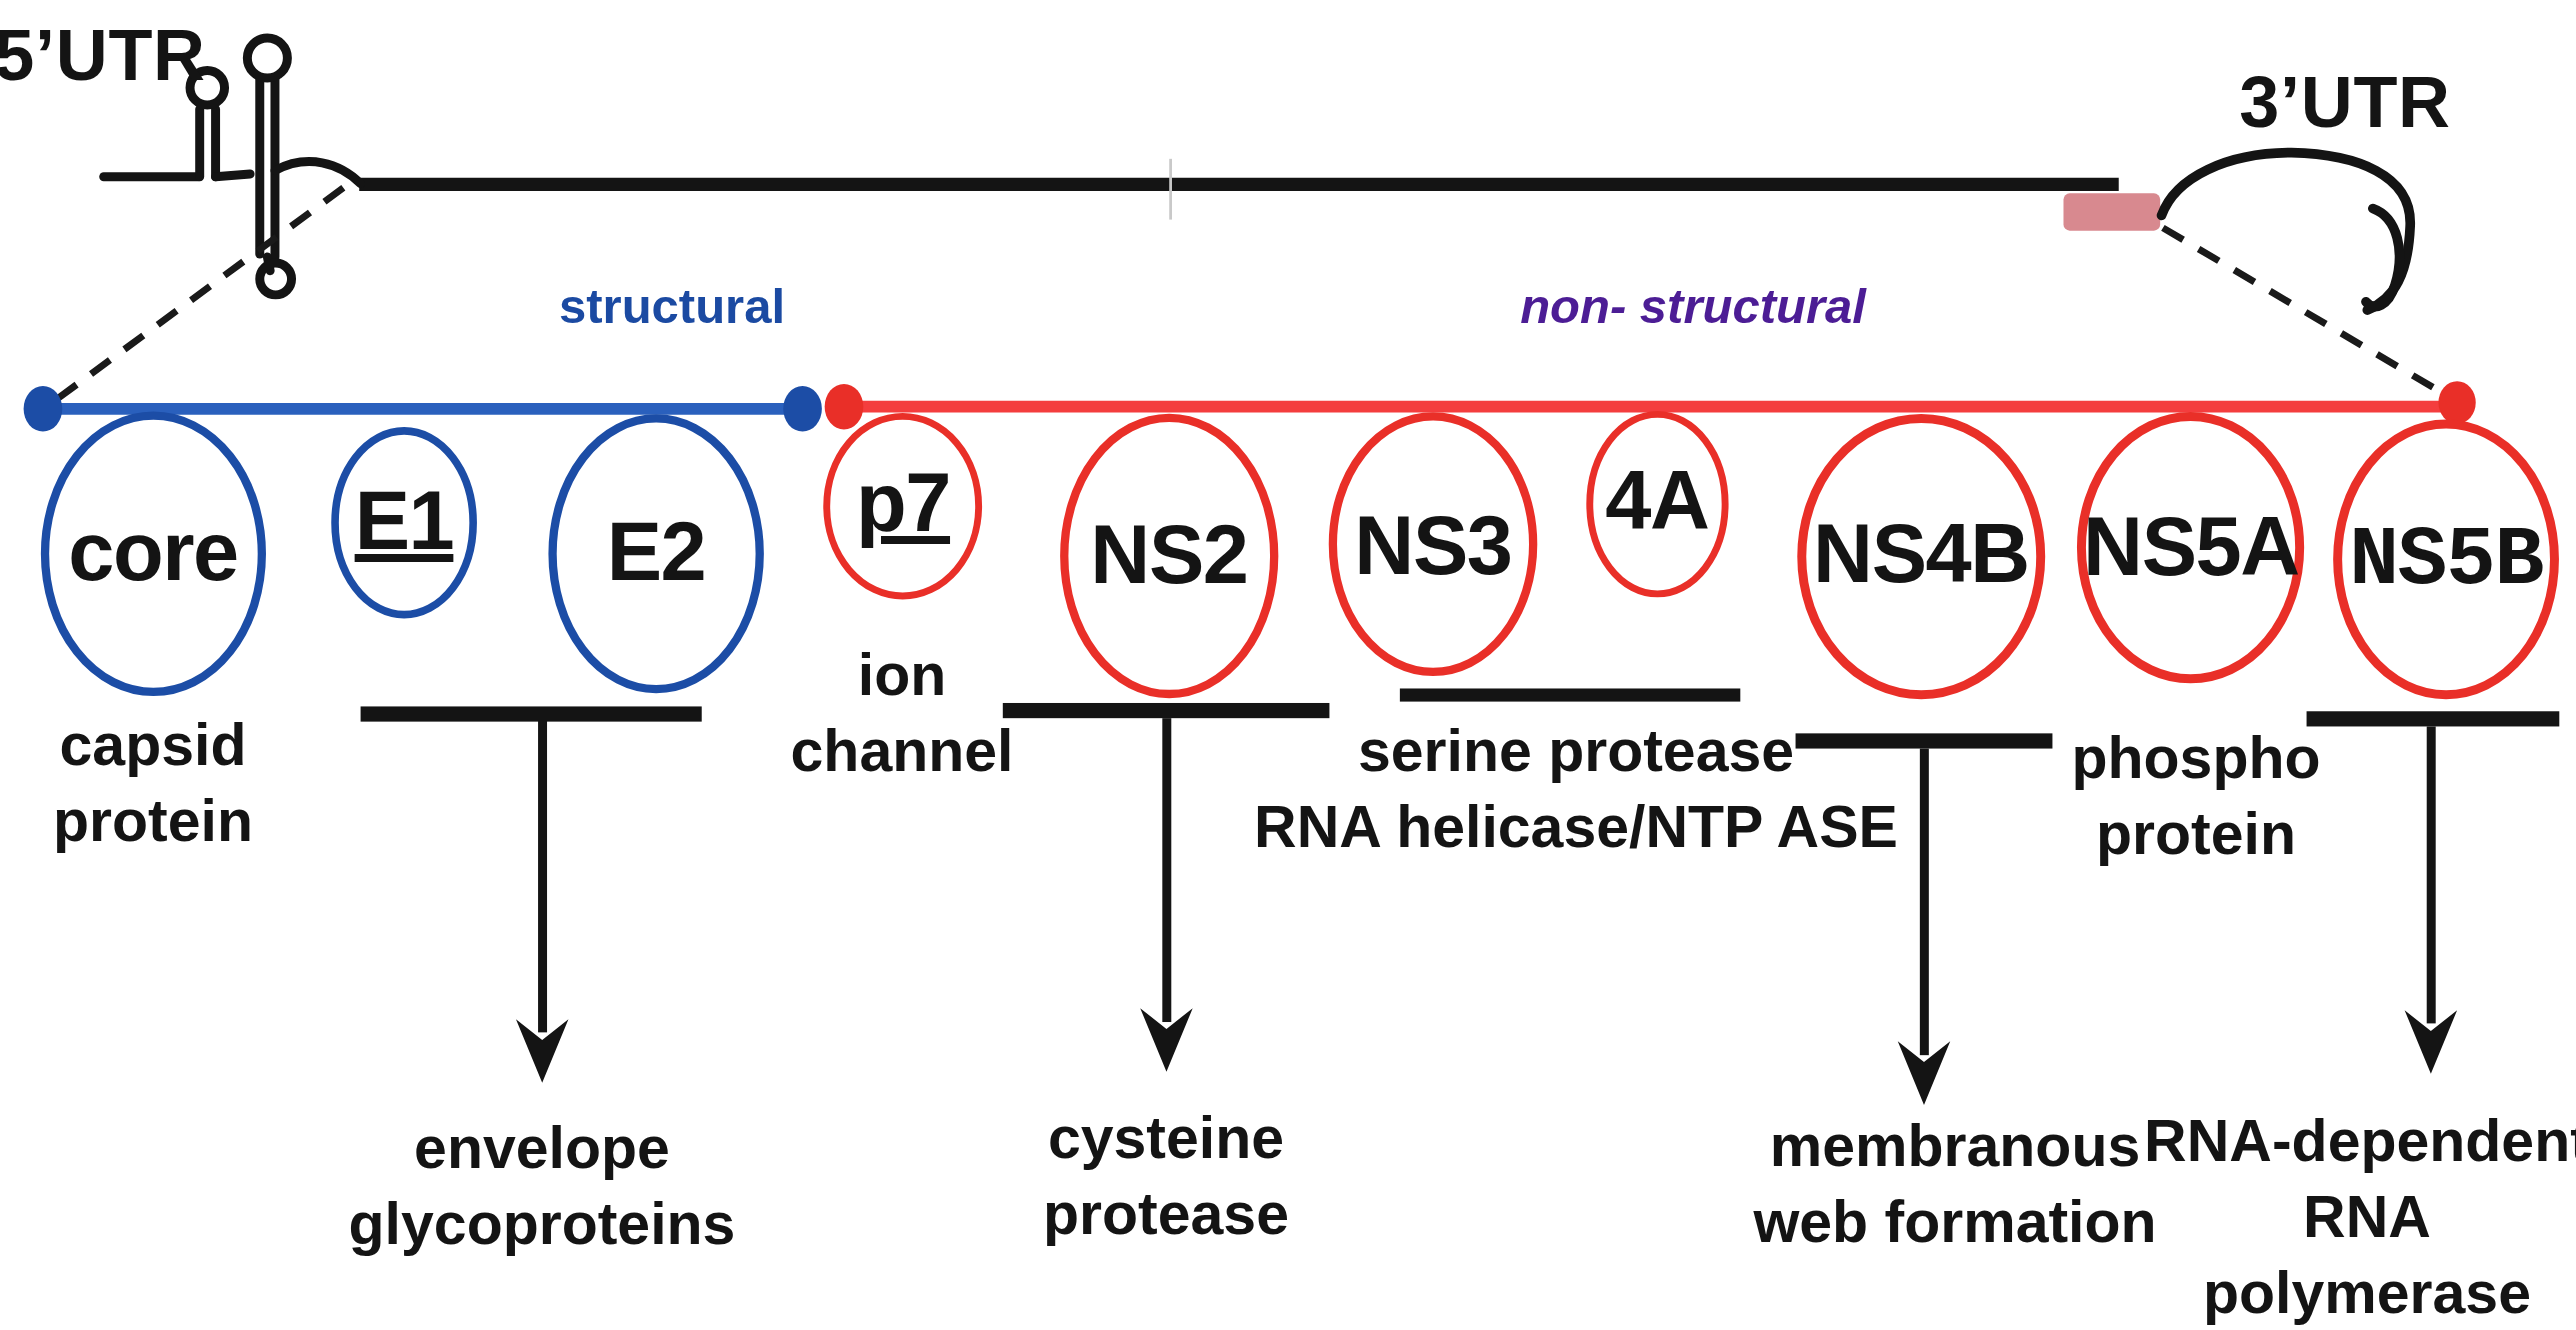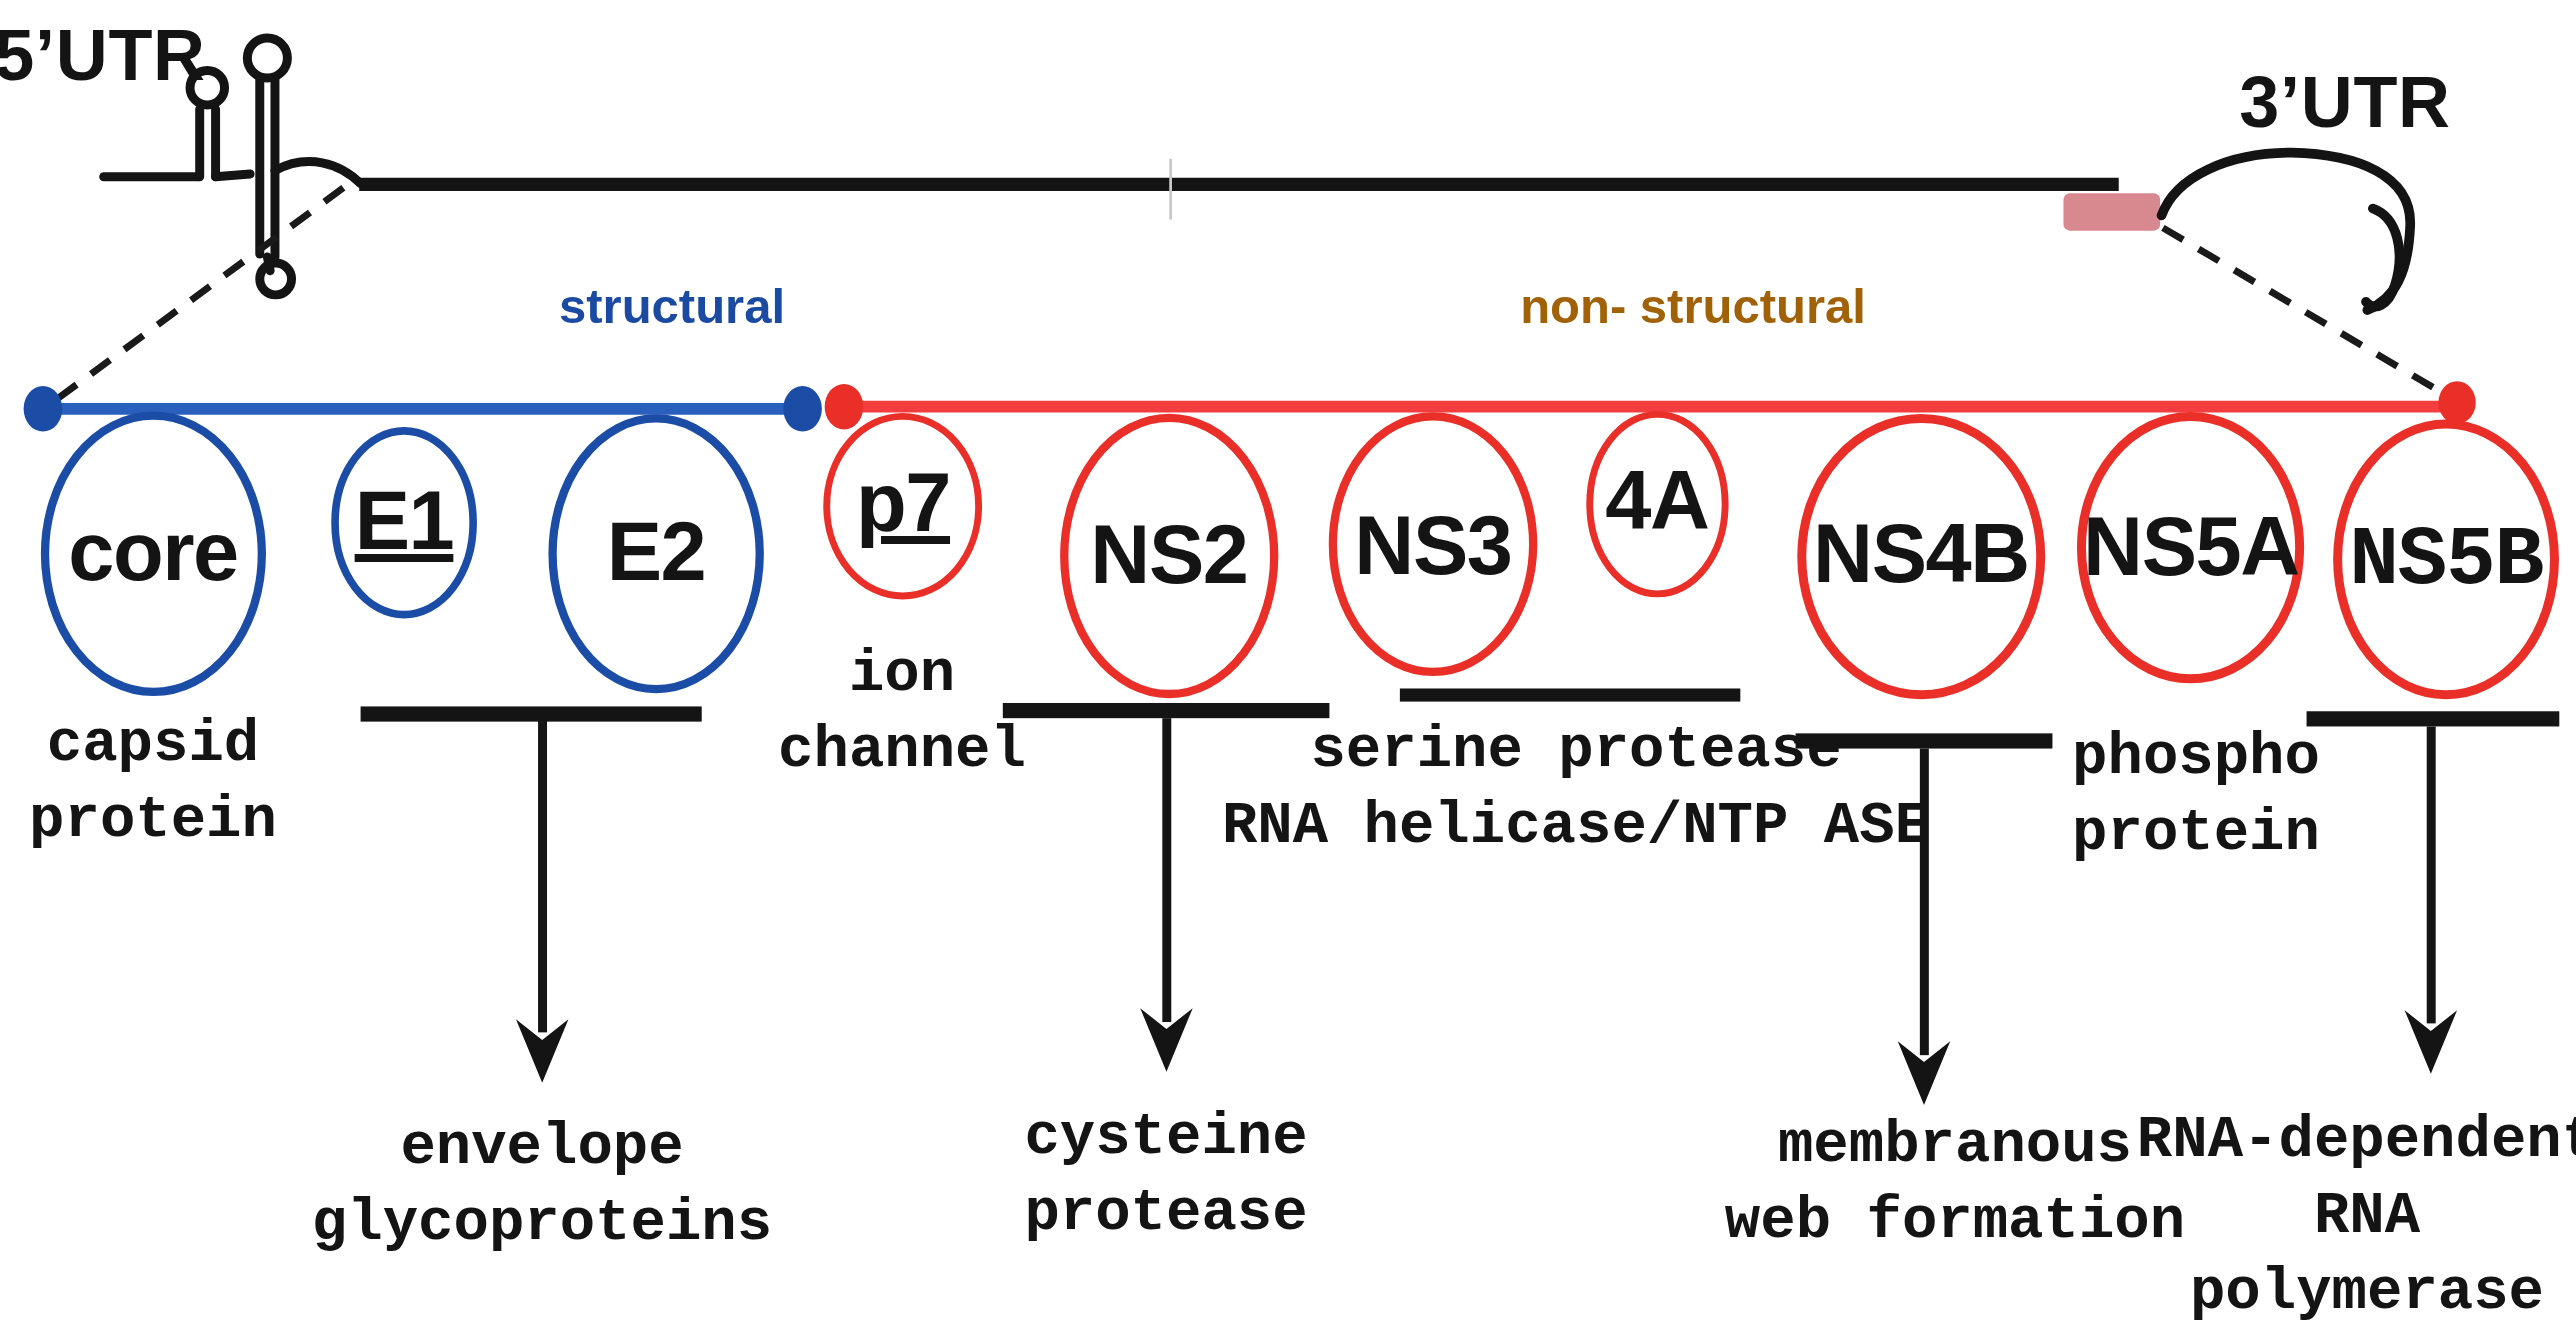--- a/index.html
+++ b/index.html
@@ -4,26 +4,26 @@
 <style>
   html,body{margin:0;padding:0;background:#ffffff;}
   body{width:2576px;height:1330px;position:relative;overflow:hidden;
        font-family:"Liberation Sans", sans-serif;}
   svg.layer{position:absolute;left:0;top:0;}
   .lbl{position:absolute;font-weight:bold;white-space:nowrap;
        transform:translate(-50%,-50%);color:#141414;}
   .utr-lbl{font-size:72px;letter-spacing:0.7px;}
   .region-lbl{font-size:49px;margin-left:42px;}
   .blue{color:#1b4aa2;}
-  .red{color:#a16207;}
+  .red{color:#4c1d95;font-style:italic;}
   .protein-lbl{font-size:83px;letter-spacing:-1.4px;}
   .ann{position:absolute;transform:translateX(-50%);text-align:center;
        font-weight:bold;font-size:59px;color:#141414;line-height:76px;
        white-space:nowrap;}
-  .ann span{display:block;font-family:Liberation Mono, monospace;}
+  .ann span{display:block;}
 </style>
 </head>
 <body>
 
 <svg class="layer" width="2576" height="1330" viewBox="0 0 3730 1926">
 
   <g>
     <line x1="520" y1="267" x2="3068" y2="267" stroke="#141414" stroke-width="19"></line>
     <rect x="1693" y="230" width="4" height="88" fill="#c9c9c9"></rect>
   </g>

